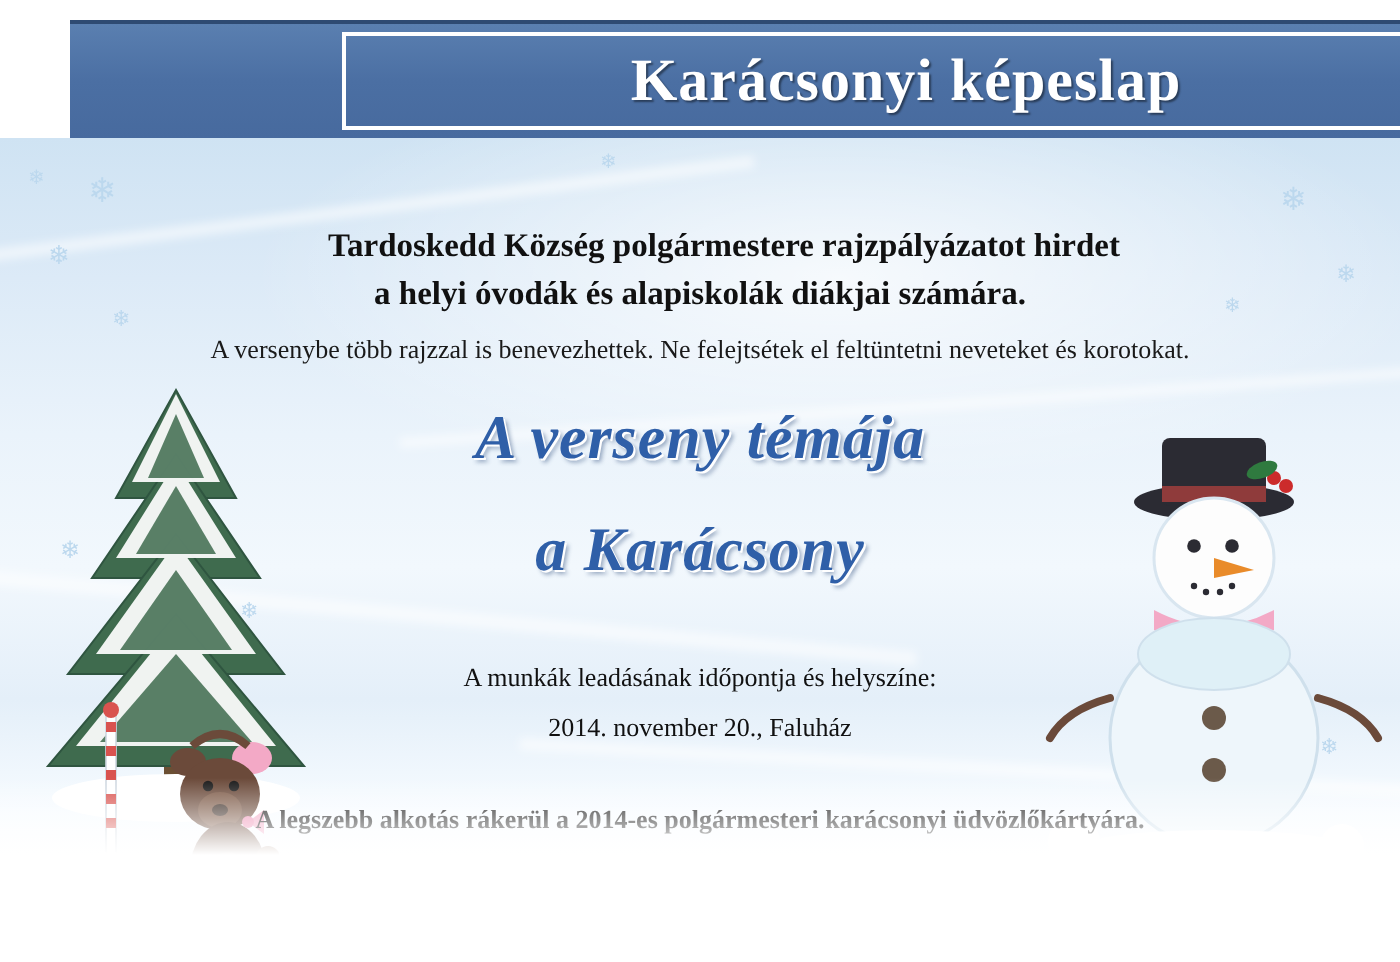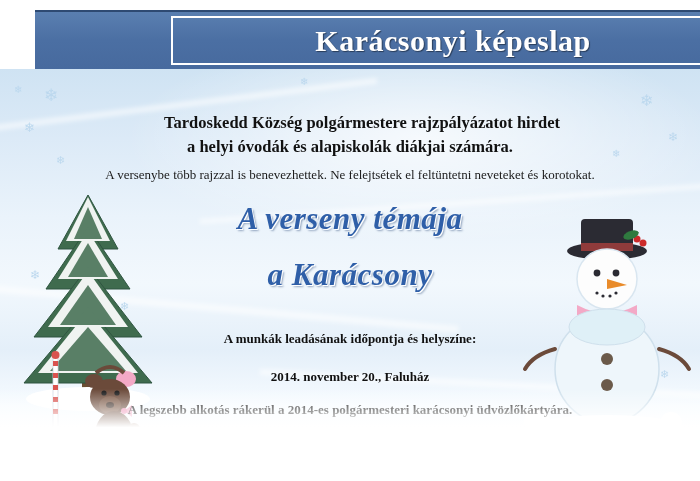--- a/index.html
+++ b/index.html
@@ -122,26 +122,26 @@
     letter-spacing: 0.5px;
   }
   .theme-1 { top: 132px; }
   .theme-2 { top: 188px; }
 
   .info {
     position: absolute;
     width: 700px;
     text-align: center;
     font-family: "Liberation Serif", serif;
-    font-weight: bold;
+    font-weight: normal;
     font-size: 13px;
     color: #111111;
   }
   .info-1 { top: 262px; }
-  .info-2 { top: 300px; }
+  .info-2 { top: 287px; }
   .footer-line {
     position: absolute;
     width: 700px;
     text-align: center;
     font-family: "Liberation Serif", serif;
     font-weight: bold;
     font-size: 13px;
     color: #111111;
     top: 333px;
   }

